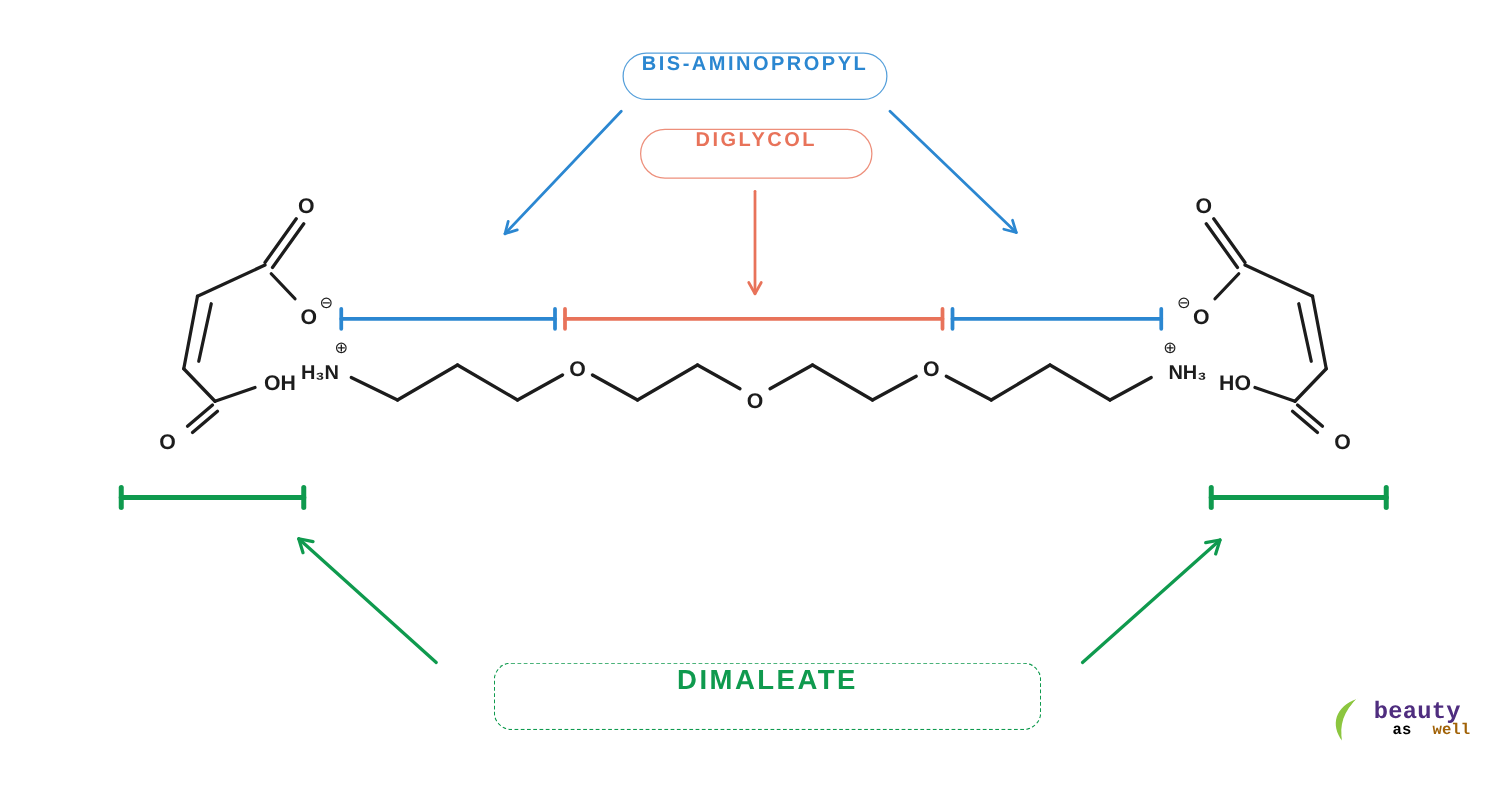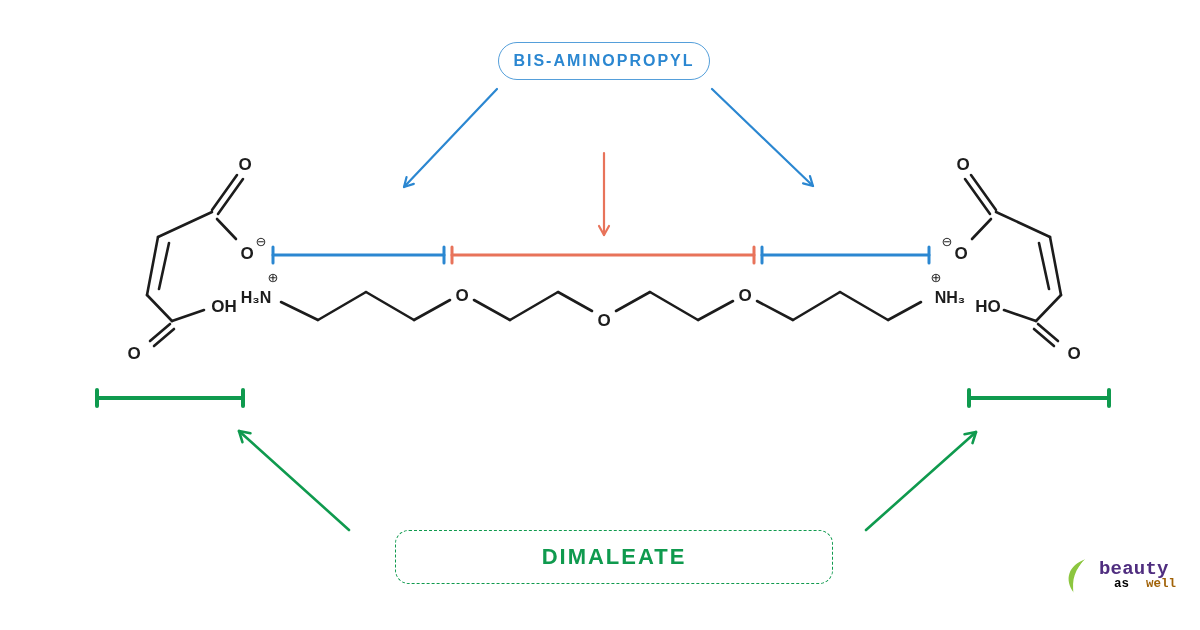--- a/index.html
+++ b/index.html
@@ -7,21 +7,21 @@
     position:relative; width:1200px; height:630px; background:#ffffff;
     overflow:hidden; font-family:"Liberation Sans", sans-serif;
   }
   #diagram { position:absolute; left:0; top:0; }
 
   .atom { font-family:"Liberation Sans", sans-serif; font-weight:700; font-size:17px; fill:#1c1c1c; }
   .atom-n { font-size:16px; }
   .charge { font-family:"DejaVu Sans", sans-serif; font-size:13px; font-weight:400; fill:#1c1c1c; }
 
   .pill {
-    position:absolute; display:flex; align-items:center; justify-content:center;
+    position:absolute; display:flex; align-items:flex-start; justify-content:center;
     font-weight:700; letter-spacing:2px; box-sizing:border-box;
   }
   #pill-bis {
     left:498px; top:42px; width:212px; height:38px;
     color:#2b87d1; border:1.6px solid rgba(43,135,209,.8); border-radius:19px; font-size:16px;
   }
   #pill-diglycol {
     left:512px; top:103px; width:186px; height:40px;
     color:#e8735a; border:1.6px solid rgba(232,115,90,.8); border-radius:20px; font-size:16px;
   }
@@ -147,20 +147,23 @@
     <line x1="497" y1="89" x2="404" y2="187" stroke="#2b87d1" stroke-width="2.2" stroke-linecap="round" marker-end="url(#mBlue)"></line>
     <line x1="712" y1="89" x2="813" y2="186" stroke="#2b87d1" stroke-width="2.2" stroke-linecap="round" marker-end="url(#mBlue)"></line>
     <line x1="604" y1="153" x2="604" y2="235" stroke="#e8735a" stroke-width="2.2" stroke-linecap="round" marker-end="url(#mOrange)"></line>
     <line x1="349" y1="530" x2="239" y2="431" stroke="#0f9a4e" stroke-width="2.6" stroke-linecap="round" marker-end="url(#mGreen)"></line>
     <line x1="866" y1="530" x2="976" y2="432" stroke="#0f9a4e" stroke-width="2.6" stroke-linecap="round" marker-end="url(#mGreen)"></line>
   </svg>
 
   <div id="pill-bis" class="pill">
     <span>BIS-AMINOPROPYL</span>
   </div>
+  <div id="pill-diglycol" class="pill">
+    <span>DIGLYCOL</span>
+  </div>
   <div id="box-dimaleate" class="pill">
     <span>DIMALEATE</span>
   </div>
 
   <div id="logo">
     <svg width="32" height="40" viewBox="0 0 32 40">
       <path d="M24,3 C6,9 2,24 12,37 C9,25 13,12 24,3 Z" fill="#8cc63f"></path>
       <path d="M24,3 C15,12 12,24 12,37" fill="none" stroke="#ffffff" stroke-width="1.4"></path>
     </svg>
     <div class="logo-text">

